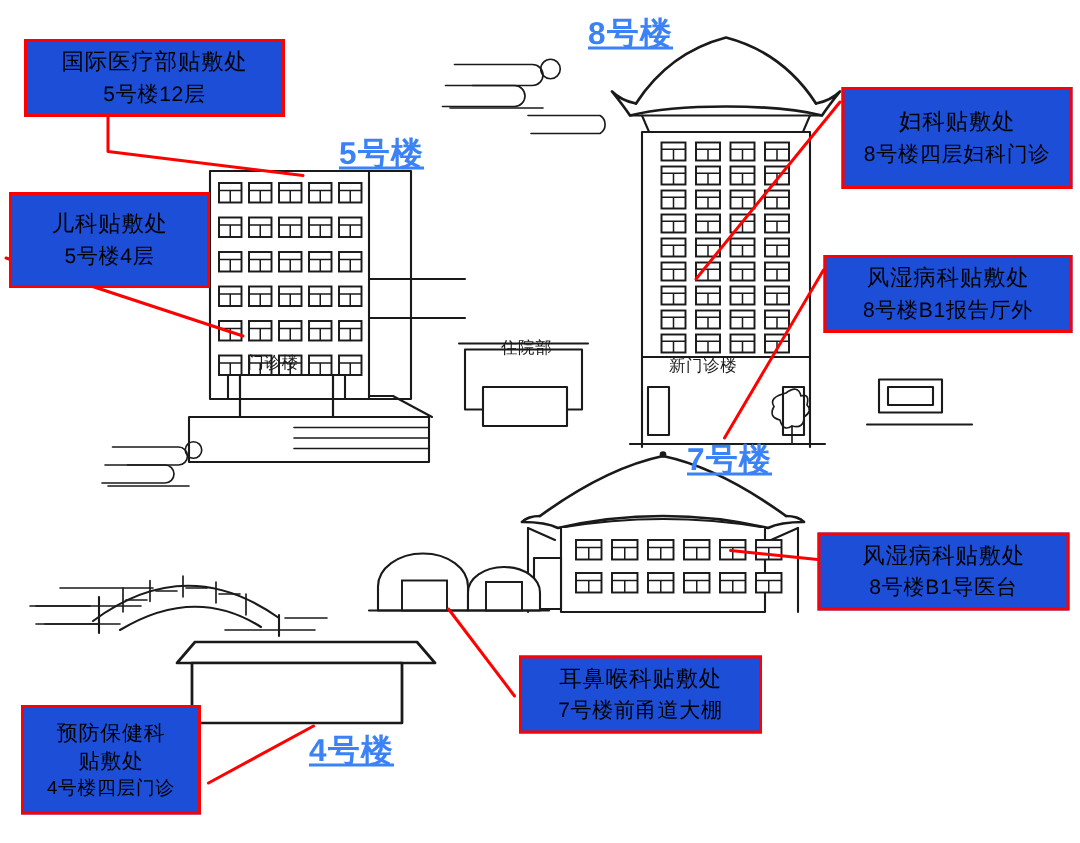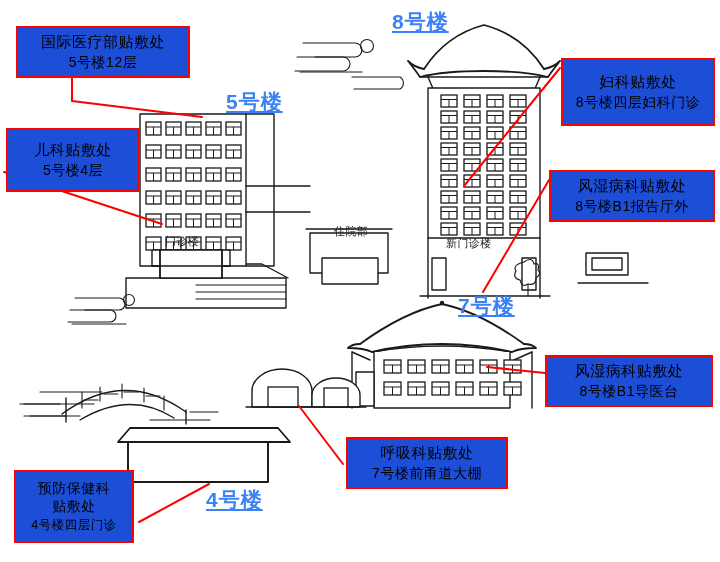--- a/index.html
+++ b/index.html
@@ -23,21 +23,21 @@
     align-items:center;
     justify-content:center;
     color:#000000;
     line-height:1.35;
     text-align:center;
     letter-spacing:0.5px;
   }
   .callout .l1{font-size:15px;}
   .callout .l2{font-size:14px;text-align:center;}
   .callout.small .l1{font-size:14px;}
-  .callout.small .l2{font-size:14px;font-family:Liberation Mono, monospace;}
+  .callout.small .l2{font-size:14px;}
   .callout.small .l3{font-size:12.5px;}
 
   .bldg-label{
     position:absolute;
     color:#3b82f6;
     font-size:21px;
     font-weight:bold;
     letter-spacing:1px;
     white-space:nowrap;
     text-decoration:underline;
@@ -418,21 +418,21 @@
     <span class="l1">风湿病科贴敷处</span>
     <span class="l2">8号楼B1报告厅外</span>
   </div>
 
   <div class="callout" style="left:545px;top:355px;width:168px;height:52px;">
     <span class="l1">风湿病科贴敷处</span>
     <span class="l2">8号楼B1导医台</span>
   </div>
 
   <div class="callout" style="left:346px;top:437px;width:162px;height:52px;">
-    <span class="l1">呼吸科贴敷处</span>
+    <span class="l1">耳鼻喉科贴敷处</span>
     <span class="l2">7号楼前甬道大棚</span>
   </div>
 
   <div class="callout small" style="left:14px;top:470px;width:120px;height:73px;">
     <span class="l1">预防保健科</span>
     <span class="l2">贴敷处</span>
     <span class="l3">4号楼四层门诊</span>
   </div>
 
 </div>

